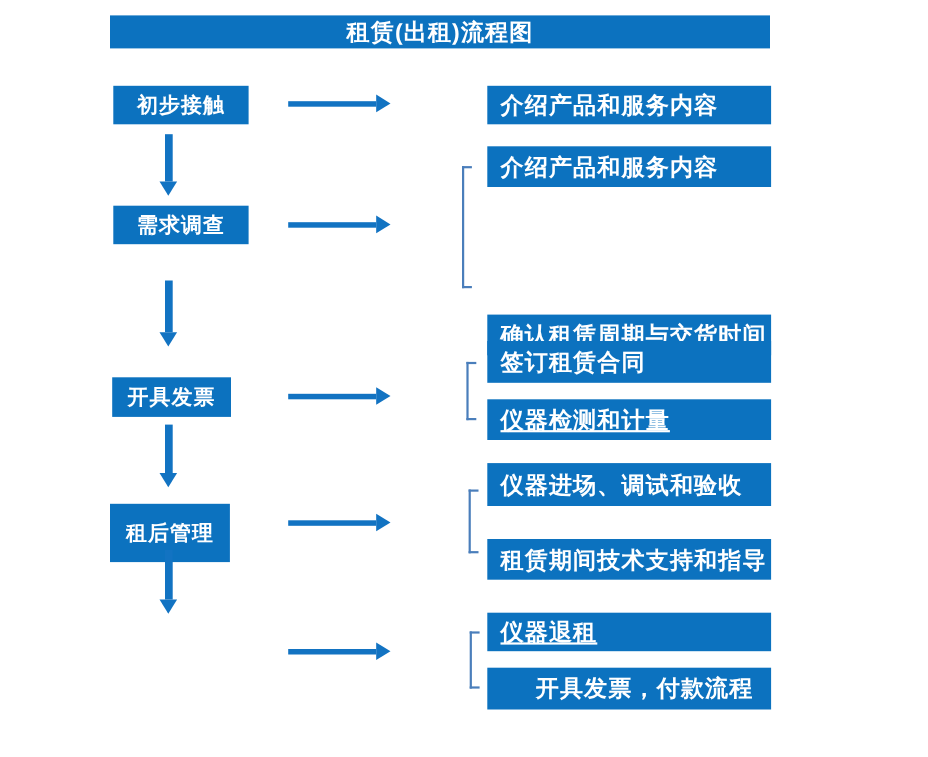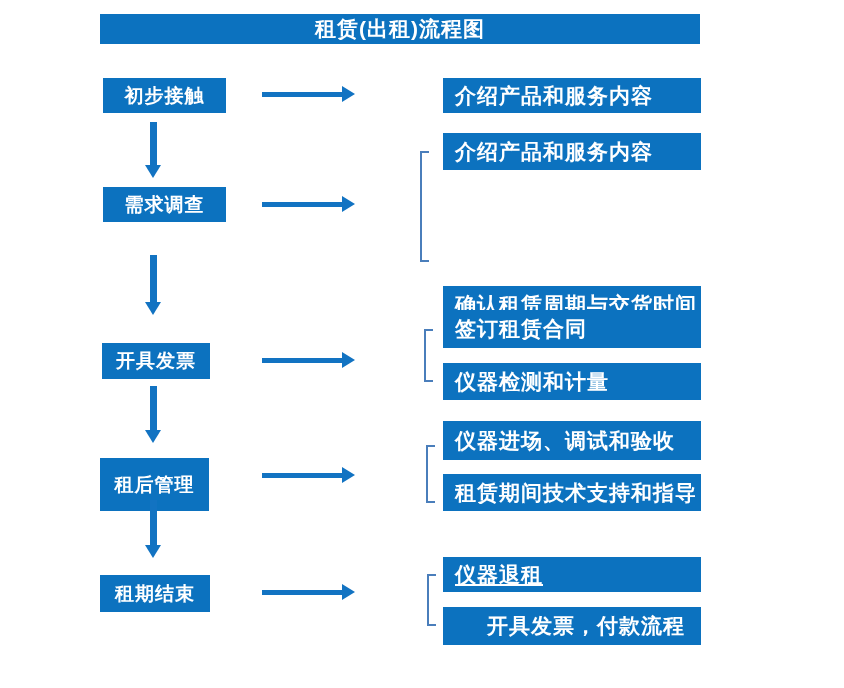--- a/index.html
+++ b/index.html
@@ -39,21 +39,20 @@
 <body>
 
 <div class="canvas">
 
   <div class="box title-banner">租赁(出租)流程图</div>
 
   <div class="box stage" style="left:103px;top:78px;width:123px;height:35px;">初步接触</div>
   <div class="box stage" style="left:103px;top:187px;width:123px;height:35px;">需求调查</div>
   <div class="box stage" style="left:102px;top:343px;width:108px;height:36px;">开具发票</div>
   <div class="box stage" style="left:100px;top:458px;width:109px;height:53px;">租后管理</div>
-  <div class="box stage" style="left:100px;top:575px;width:110px;height:37px;">租期结束</div>
 
   <div class="v-arrow" style="top:122px;height:43px;"></div>
   <div class="v-arrow" style="top:255px;height:47px;"></div>
   <div class="v-arrow" style="top:386px;height:44px;"></div>
   <div class="v-arrow" style="top:500px;height:45px;"></div>
 
   <div class="h-arrow" style="top:92px;"></div>
   <div class="h-arrow" style="top:202px;"></div>
   <div class="h-arrow" style="top:358px;"></div>
   <div class="h-arrow" style="top:473px;"></div>
@@ -63,21 +62,21 @@
   <div class="bracket" style="left:424px;top:329px;height:53px;"></div>
   <div class="bracket" style="left:426px;top:445px;height:58px;"></div>
   <div class="bracket" style="left:427px;top:574px;height:52px;"></div>
 
   <div class="box detail" style="top:78px;height:35px;">介绍产品和服务内容</div>
 
   <div class="box detail" style="top:133px;height:37px;">介绍产品和服务内容</div>
   <div class="box detail" style="top:243px;height:37px;margin-top:43px;">确认租赁周期与交货时间</div>
 
   <div class="box detail" style="top:310px;height:38px;">签订租赁合同</div>
-  <div class="box detail" style="top:363px;height:37px;">仪器检测和计量</div>
+  <div class="box detail" style="top:363px;height:37px;text-decoration:underline;">仪器检测和计量</div>
 
   <div class="box detail" style="top:421px;height:39px;">仪器进场、调试和验收</div>
-  <div class="box detail" style="top:474px;height:37px;">租赁期间技术支持和指导</div>
+  <div class="box detail" style="top:490px;height:37px;">租赁期间技术支持和指导</div>
 
   <div class="box detail" style="top:557px;height:35px;text-decoration:underline;">仪器退租</div>
   <div class="box detail" style="top:607px;height:38px;padding-left:44px;">开具发票，付款流程</div>
 
 </div>
 
 </body></html>

